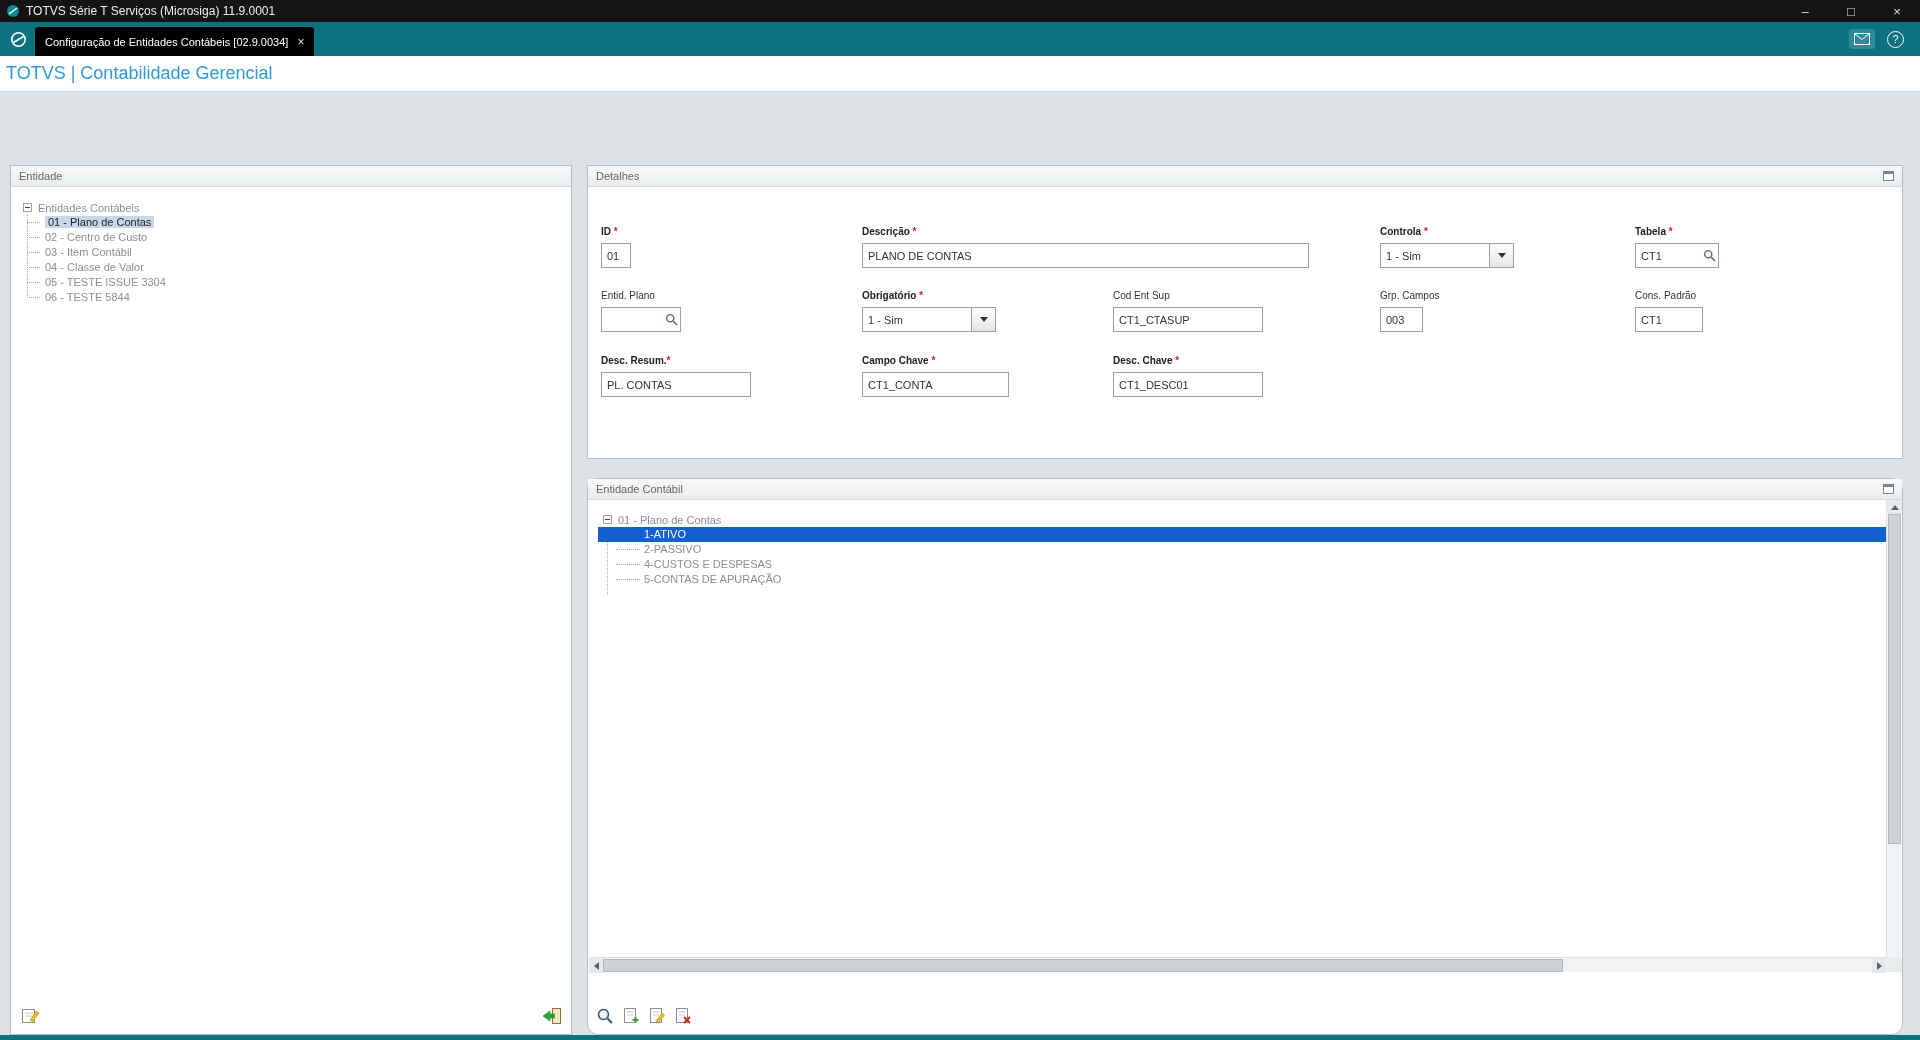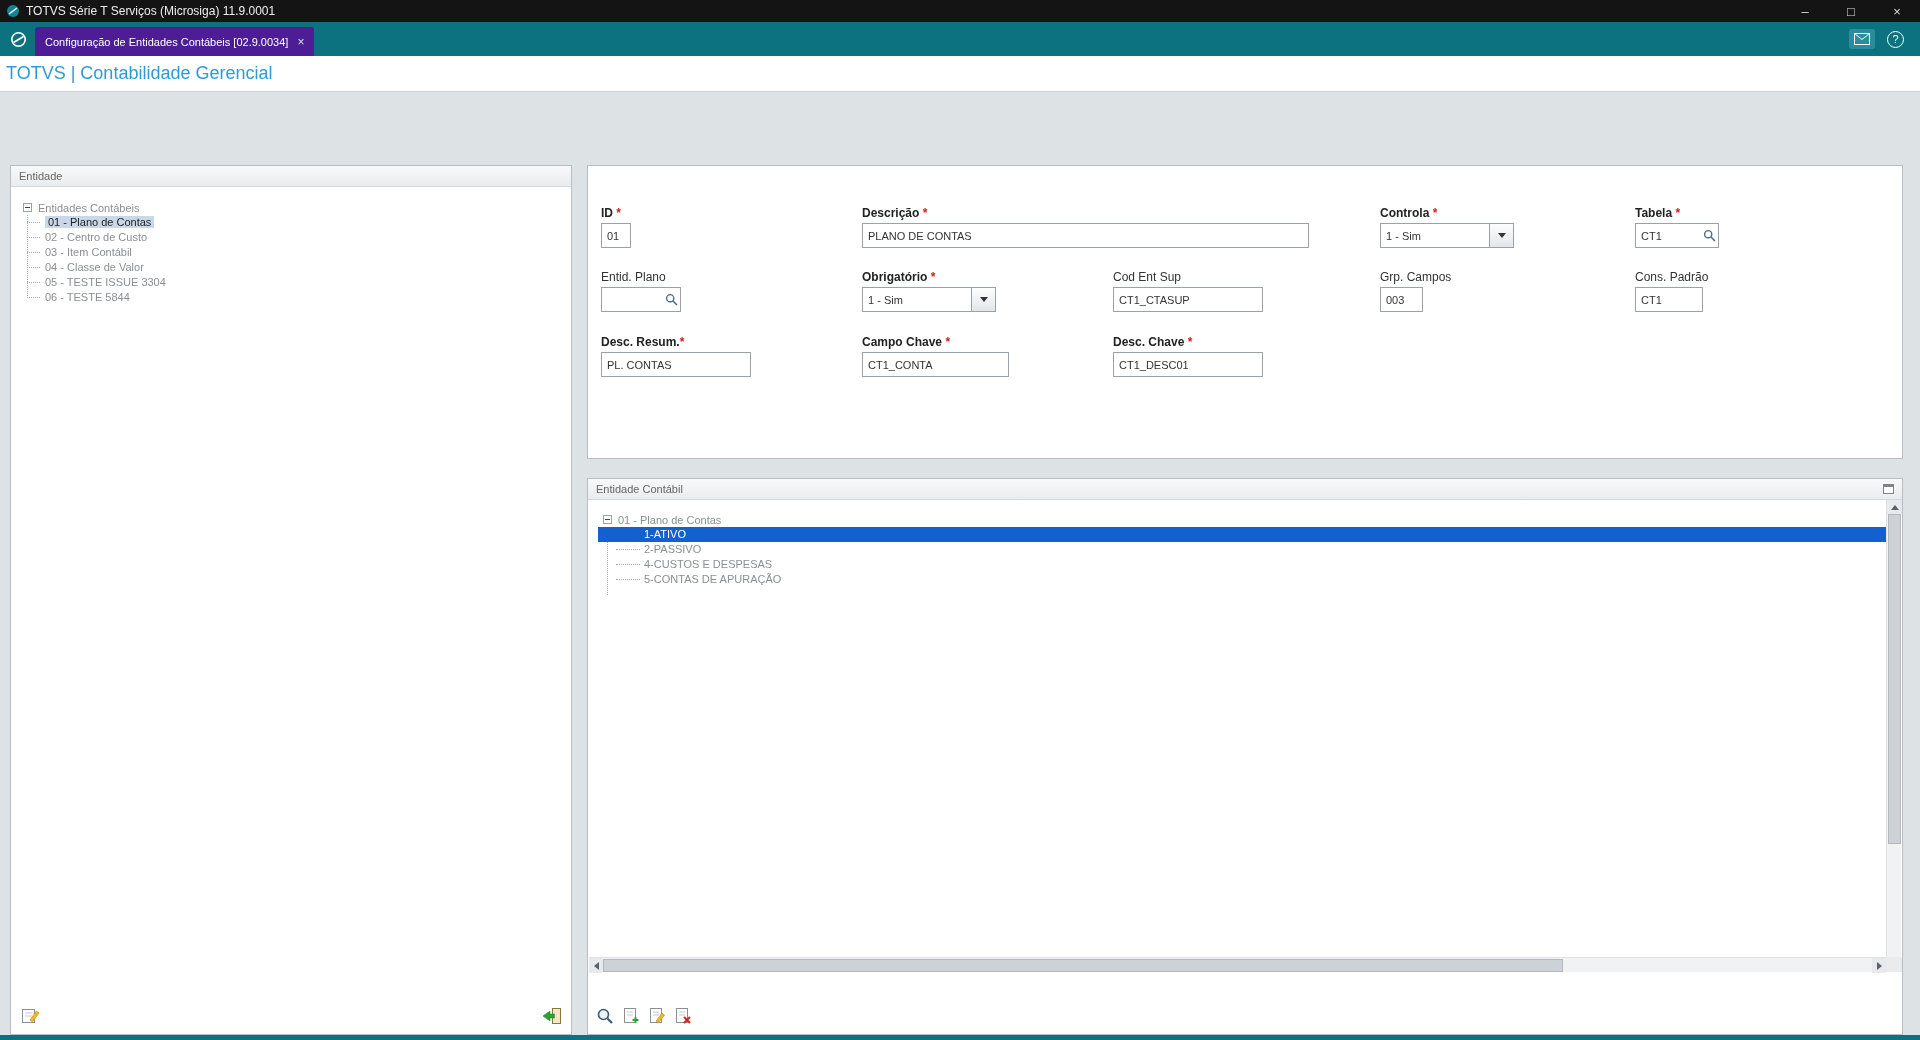--- a/index.html
+++ b/index.html
@@ -12,21 +12,21 @@
               display:flex; align-items:center; padding:0 0 0 6px; font-size:12px; }
   .app-icon { display:flex; margin-right:6px; }
   .titlebar-title { flex:1; white-space:nowrap; }
   .win-controls { display:flex; height:100%; }
   .win-btn { width:46px; height:100%; display:flex; align-items:center; justify-content:center;
              font-size:13px; color:#ddd; cursor:default; }
 
   
   .tabbar { position:absolute; top:22px; left:0; right:0; height:34px; background:#0c7280; display:flex; align-items:flex-end; }
   .totvs-icon { display:flex; margin:0 8px 8px 10px; }
-  .tab { height:29px; background:#4c1d95; color:#fff; font-size:11px; display:flex; align-items:center;
+  .tab { height:29px; background:#000000; color:#fff; font-size:11px; display:flex; align-items:center;
          padding:0 10px; border-radius:3px 3px 0 0; white-space:nowrap; }
   .tab-close { margin-left:9px; color:#cfe3e6; font-size:12px; cursor:default; }
   .tabbar-right { margin-left:auto; display:flex; align-items:center; gap:12px; padding:0 16px 7px 0; }
   .mail-btn { background:#2a8d9a; border-radius:3px; padding:4px 5px; display:flex; }
   .help-btn { width:17px; height:17px; border:1px solid #fff; border-radius:50%; color:#fff; font-size:11px;
               display:flex; align-items:center; justify-content:center; }
 
   
   .header { position:absolute; top:56px; left:0; right:0; height:36px; background:#fff;
             border-bottom:1px solid #ccd2d6; display:flex; align-items:center; }
@@ -36,40 +36,40 @@
                 border-left:1px solid #e2e5e7; white-space:nowrap; }
 
   
   .panel { position:absolute; background:#fff; border:1px solid #b6bdc3; }
   .panel-header { height:21px; background:linear-gradient(#f8f9fa,#e9ecee); border-bottom:1px solid #d6dadd;
                   display:flex; align-items:center; font-size:11px; color:#666; padding:0 8px; }
   .panel-max { margin-left:auto; width:11px; height:10px; border:1px solid #7d858b; border-top:3px solid #7d858b; background:#fff; }
 
   .left-panel { left:10px; top:165px; width:562px; height:870px; }
   .details-panel { left:587px; top:165px; width:1316px; height:294px; }
-  .contabil-panel { left:587px; top:478px; width:1316px; height:557px; }
+  .contabil-panel { left:587px; top:478px; width:1316px; height:557px;border-radius:11px; }
 
   
   .tree { position:absolute; top:21px; left:0; right:0; font-size:11px; color:#898f94; padding:13px 0 0 12px; }
   .tree-root-row { display:flex; align-items:center; height:15px; white-space:nowrap; }
   .expander { width:9px; height:9px; border:1px solid #9aa0a5; background:#fff; position:relative; margin-right:6px; flex:none; }
   .expander::after { content:""; position:absolute; left:1px; right:1px; top:3px; border-top:1px solid #444; }
   .tree-children { margin-left:4px; position:relative; }
   .tree-children::before { content:""; position:absolute; left:0; top:0; bottom:7px; border-left:1px dotted #a6abaf; }
   .tree-item { position:relative; height:15px; line-height:15px; padding-left:18px; white-space:nowrap; cursor:default; }
   .tree-item::before { content:""; position:absolute; left:0; top:7px; width:13px; border-top:1px dotted #a6abaf; }
   .tree-item .sel { background:#c8d8e8; color:#222; padding:0 3px; }
 
   .ltoolbar { position:absolute; left:8px; right:8px; bottom:6px; height:24px;
               display:flex; justify-content:space-between; align-items:center; }
   .tool-btn { width:24px; height:22px; display:flex; align-items:center; justify-content:center; cursor:default; }
 
   
   .field { position:absolute; }
-  .flabel { font-size:12px; color:#333; height:14px; margin-bottom:3px; white-space:nowrap; }
+  .flabel { font-size:10px; color:#333; height:14px; margin-bottom:3px; white-space:nowrap;margin-top:20px; }
   .flabel.req { font-weight:bold; color:#222; }
   .star { color:#d21c1c; font-weight:bold; }
   .finput { display:block; height:25px; border:1px solid #9aa2a8; font-size:11px; padding:0 5px; color:#333;
             background:#fff; font-family:inherit; outline:none; }
   .combo { display:flex; }
   .combo-btn { width:24px; height:25px; border:1px solid #9aa2a8; border-left:none;
                background:linear-gradient(#fdfdfd,#e3e6e9); display:flex; align-items:center; justify-content:center; cursor:default; }
   .combo-btn::after { content:""; border-left:4px solid transparent; border-right:4px solid transparent; border-top:5px solid #333; }
   .search-wrap { position:relative; display:inline-block; }
   .search-wrap .finput { padding-right:18px; }
@@ -182,20 +182,24 @@
       <span class="tool-btn">
         <svg width="22" height="18">
           <rect x="12.5" y="1.5" width="8" height="15" fill="#f3e6c3" stroke="#8a7440"></rect>
           <polygon points="3,9 10,4 10,7 14.5,7 14.5,11 10,11 10,14" fill="#2da036" stroke="#1d7a28" stroke-width="0.5"></polygon>
         </svg>
       </span>
     </div>
   </div>
 
   <div class="panel details-panel">
+    <div class="panel-header">
+      <span>Detalhes</span>
+      <span class="panel-max"></span>
+    </div>
 
     <div class="field" style="left:13px; top:40px;">
       <div class="flabel req"><span>ID</span> <span class="star">*</span></div>
       <input class="finput" style="width: 30px;" value="01">
     </div>
     <div class="field" style="left:274px; top:40px;">
       <div class="flabel req"><span>Descrição</span> <span class="star">*</span></div>
       <input class="finput" style="width: 447px;" value="PLANO DE CONTAS">
     </div>
     <div class="field" style="left:792px; top:40px;">

